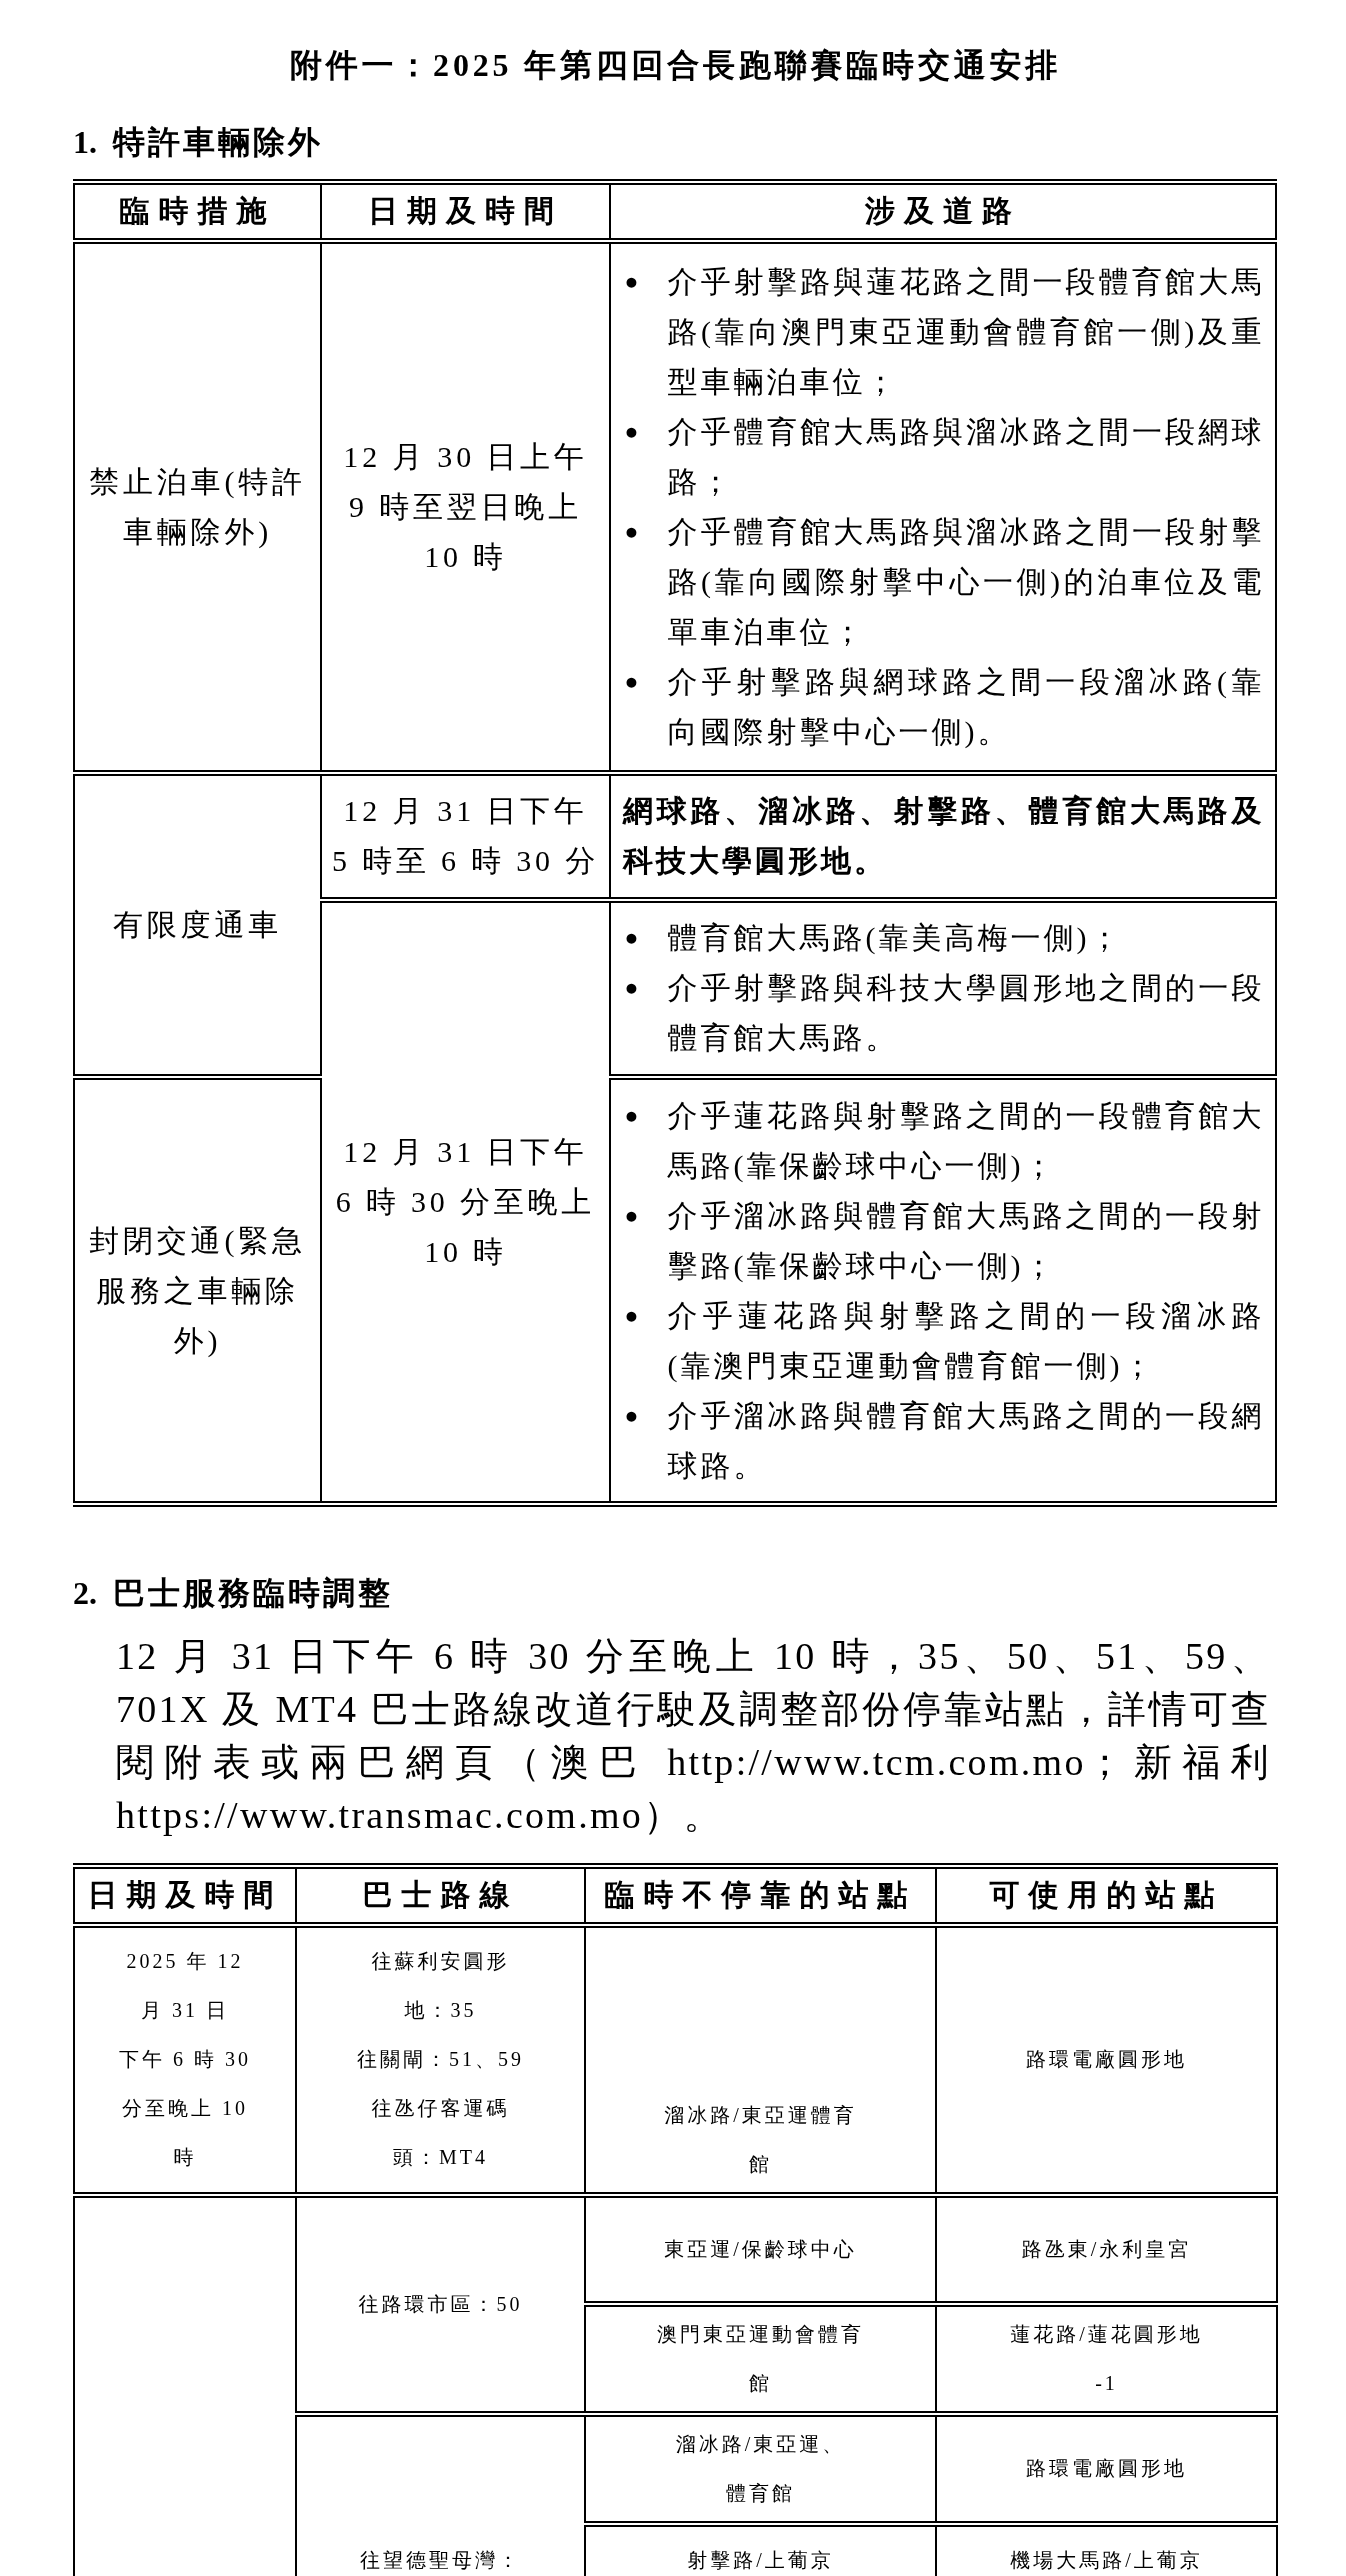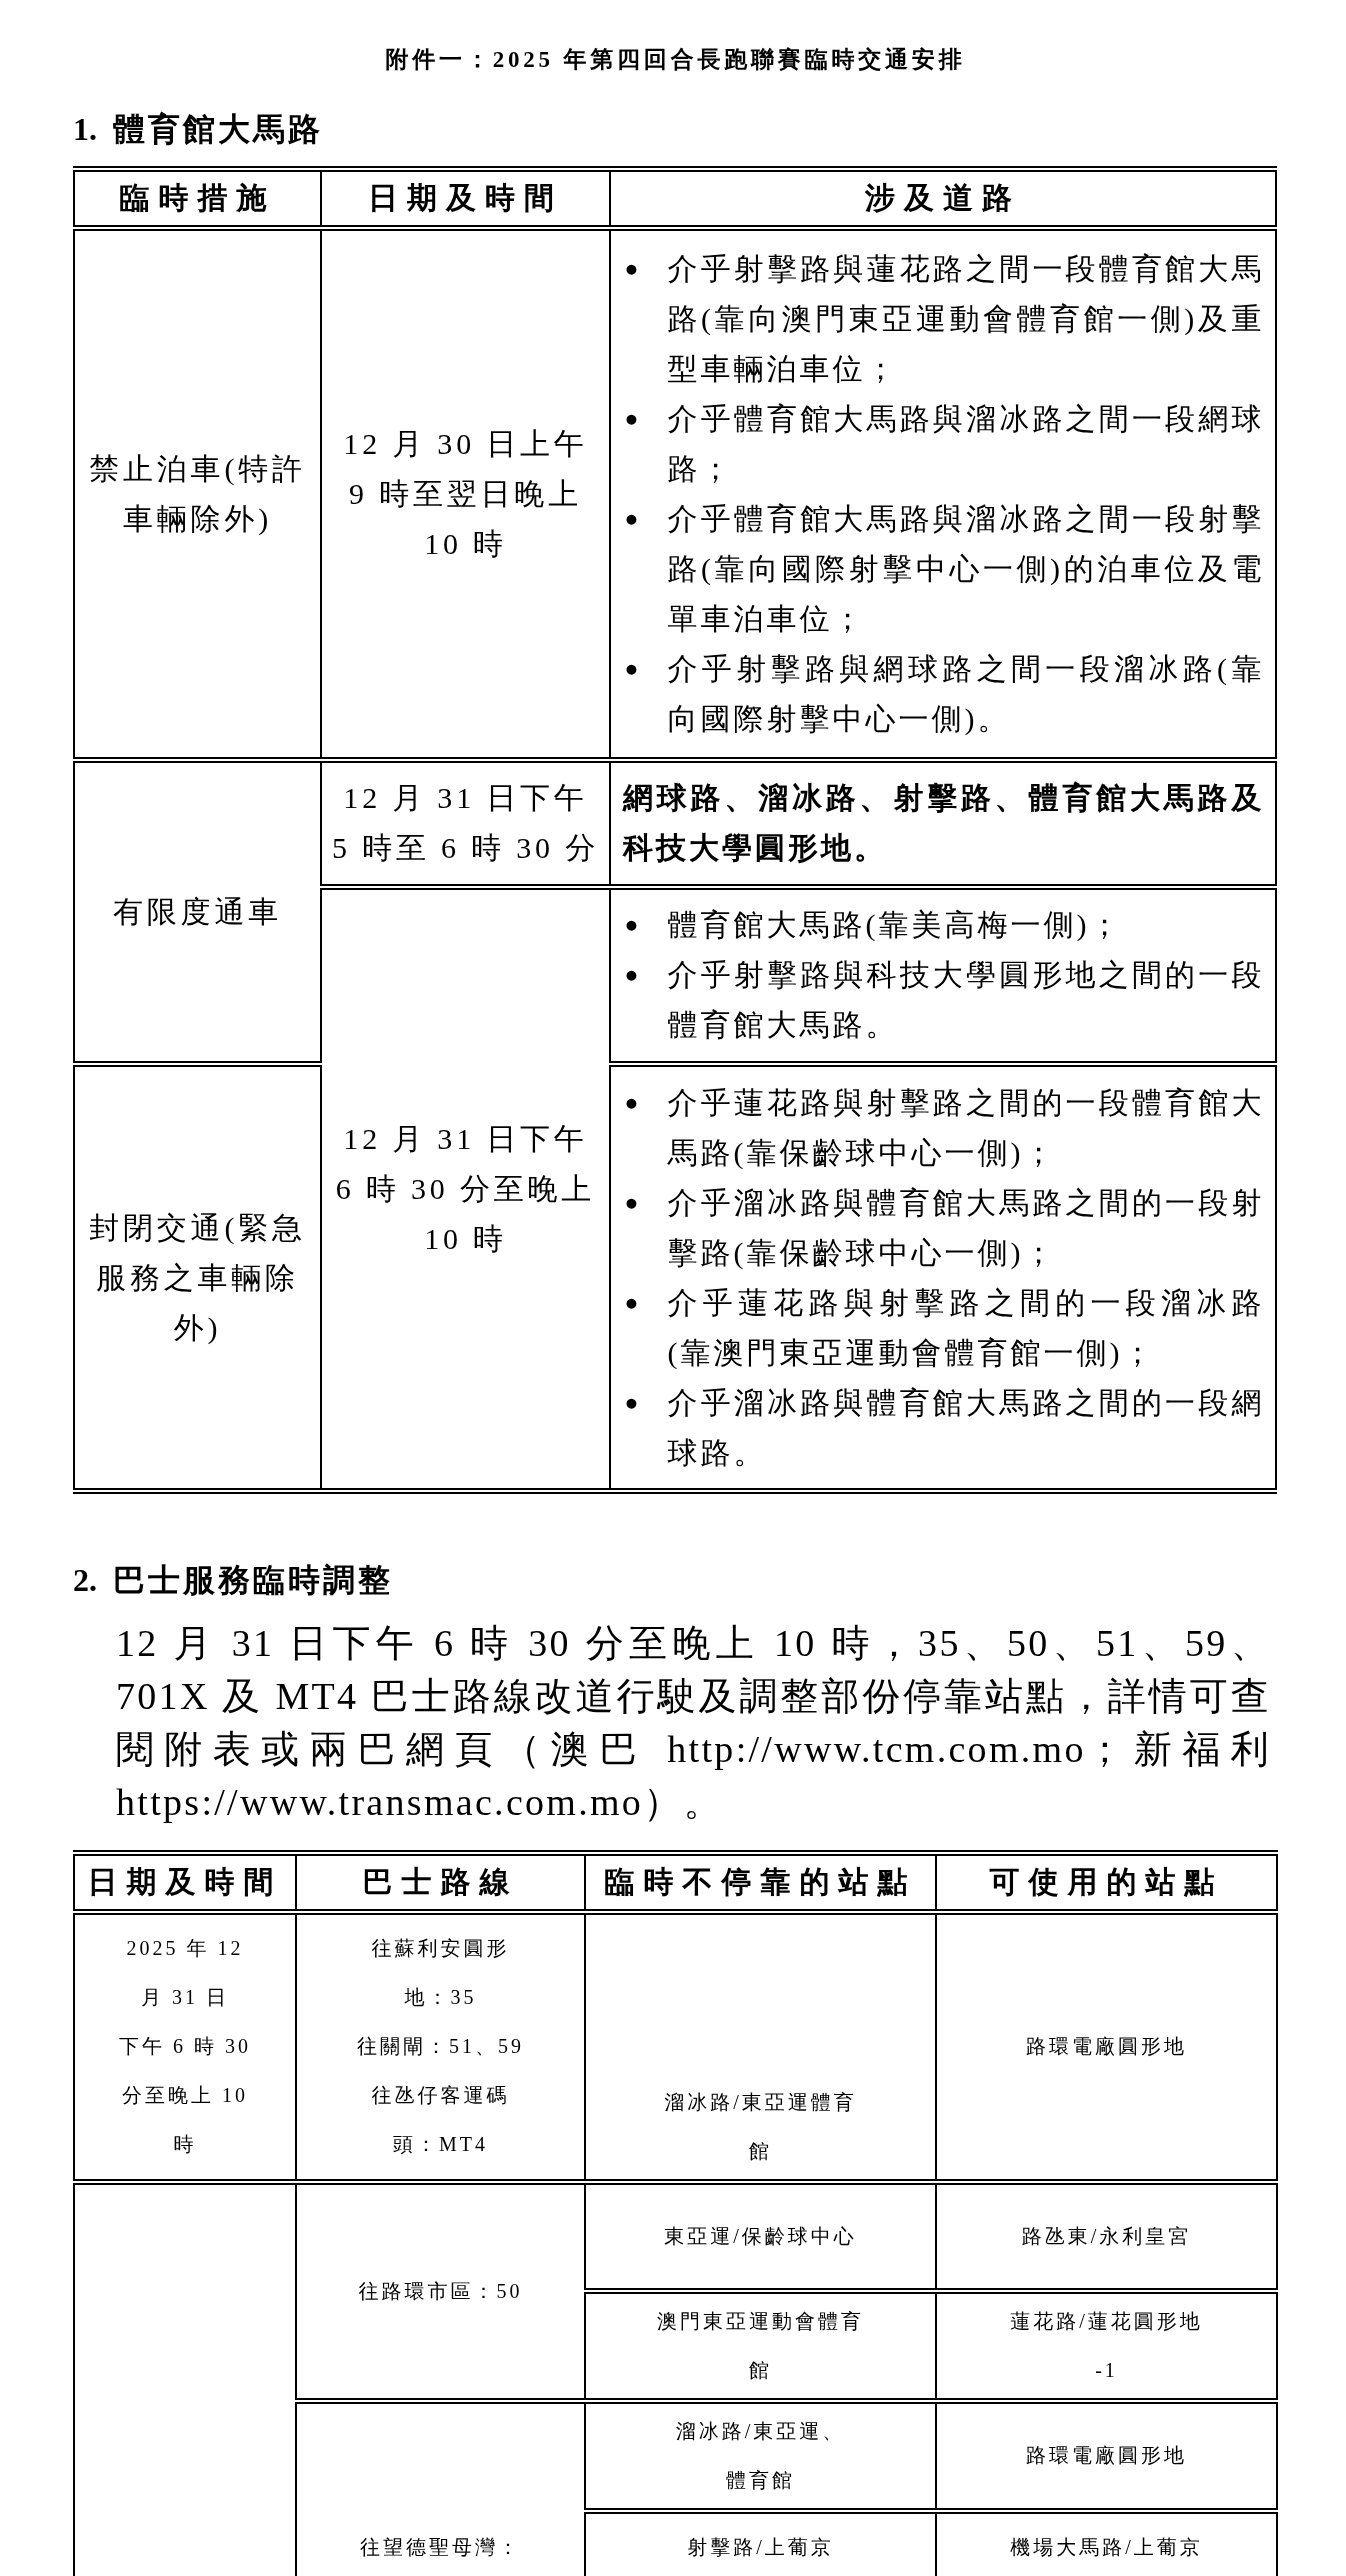--- a/index.html
+++ b/index.html
@@ -3,21 +3,21 @@
 <meta charset="utf-8">
 <style>
   html,body{margin:0;padding:0;background:#ffffff;}
   .page{
     width:1346px;min-height:2576px;box-sizing:border-box;
     padding:44px 68px 30px 73px;
     background:#ffffff;color:#000;
     font-family:"Liberation Serif","DejaVu Serif",serif;
   }
   .doc-title{
-    text-align:center;font-size:23px;font-weight:bold;
+    text-align:center;font-size:32px;font-weight:bold;
     letter-spacing:3.8px;margin:0 0 33px 0;
   }
   .sec-heading{
     font-size:32px;font-weight:bold;letter-spacing:3px;
     margin:0 0 13.7px 0;display:flex;align-items:baseline;
   }
   .sec-heading .sec-no{min-width:40px;letter-spacing:0;}
   .sec-heading.second{margin-top:65px;}
   .s2-para{
     margin:3px 0 21px 43px;width:1155px;
@@ -61,21 +61,21 @@
 </style>
 </head>
 <body>
 
 <div class="page">
 
   <h1 class="doc-title">附件一：2025 年第四回合長跑聯賽臨時交通安排</h1>
 
   <div class="sec-heading">
     <span class="sec-no">1.</span>
-    <span>體育館大馬路</span>
+    <span>特許車輛除外</span>
   </div>
 
   <table class="t1">
     <colgroup>
         <col style="width:247px">
         <col style="width:289px">
         <col style="width:666px">
       </colgroup>
     <tbody>
       <tr class="t1-head">

